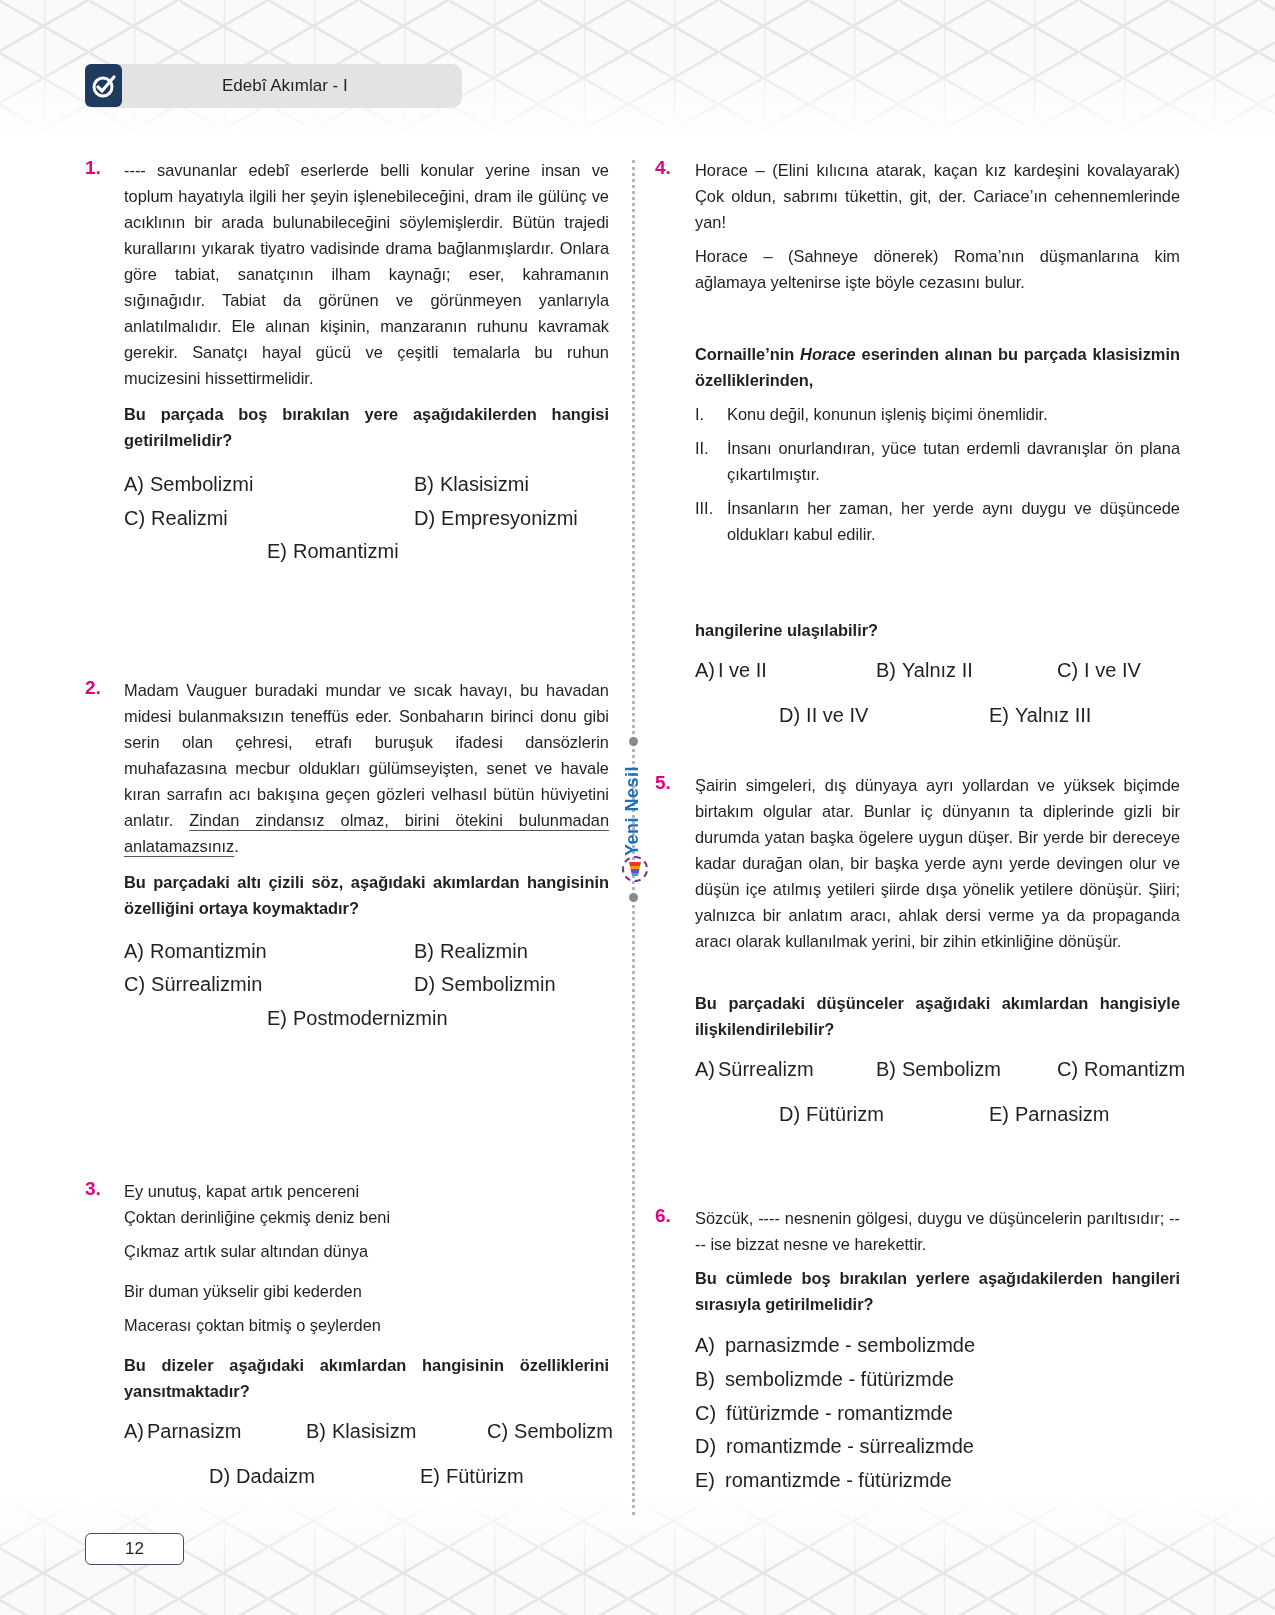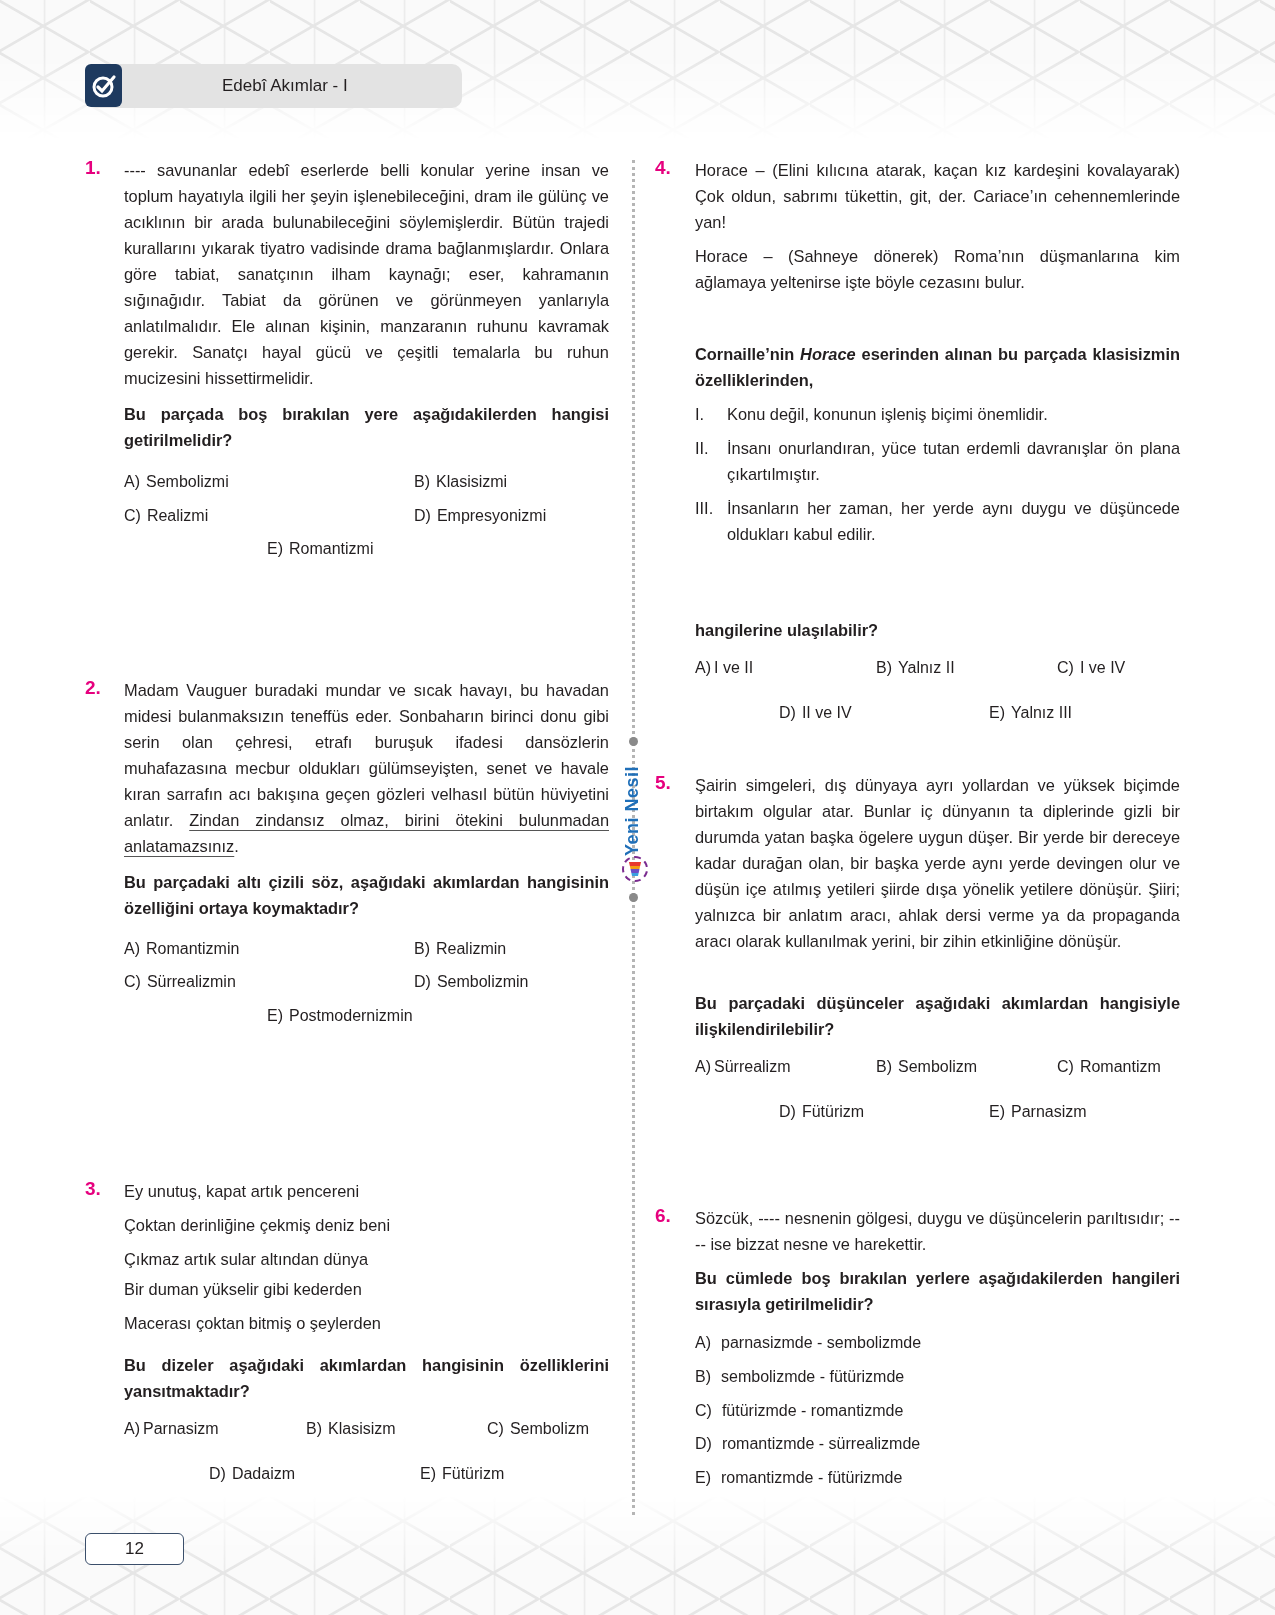--- a/index.html
+++ b/index.html
@@ -49,21 +49,21 @@
     border: 2px dashed #7a2b8f; border-radius: 50%;
     display: flex; align-items: center; justify-content: center;
   }
   .brand-badge .bars { width: 12px; height: 14px; background: linear-gradient(to bottom, #e8382d 0 30%, #f39c12 30% 50%, #6c4cc7 50% 75%, #3aa0e0 75%); clip-path: polygon(0 0, 100% 0, 75% 100%, 25% 100%); }
 
   .q { position: absolute; font-size: 16.4px; line-height: 26px; }
   .qnum { position: absolute; font-weight: bold; color: #e6007e; font-size: 19px; }
   .para { text-align: justify; }
   .para p { margin-bottom: 8px; }
   .bold { font-weight: bold; }
-  .opt { position: absolute; font-size: 16px; white-space: nowrap; }
+  .opt { position: absolute; font-size: 20px; white-space: nowrap; }
   .opt .lbl { margin-right: 6px; }
   .u { text-decoration: underline; text-underline-offset: 4px; text-decoration-color: #555; }
   .roman { display: flex; margin-bottom: 8px; }
   .roman .rn { width: 32px; flex: none; }
   .roman .rt { flex: 1; text-align: justify; }
 
   .page-box {
     position: absolute; left: 85px; top: 1533px; width: 99px; height: 32px;
     border: 1.5px solid #3b4f6b; border-radius: 6px; background: #fff;
     display: flex; align-items: center; justify-content: center; font-size: 17px;
@@ -107,23 +107,23 @@
 <div class="q para" style="left:124px; top:677px; width:485px"><span>Madam Vauguer buradaki mundar ve sıcak havayı, bu havadan midesi bulanmaksızın teneffüs eder. Sonbaharın birinci donu gibi serin olan çehresi, etrafı buruşuk ifadesi dansözlerin muhafazasına mecbur oldukları gülümseyişten, senet ve havale kıran sarrafın acı bakışına geçen gözleri velhasıl bütün hüviyetini anlatır. </span><span class="u">Zindan zindansız olmaz, birini ötekini bulunmadan anlatamazsınız</span><span>.</span></div>
 <div class="q bold para" style="left:124px; top:869px; width:485px">Bu parçadaki altı çizili söz, aşağıdaki akımlardan hangisinin özelliğini ortaya koymaktadır?</div>
 <div class="opt" style="left:124px; top:940px"><span class="lbl">A)</span><span>Romantizmin</span></div>
 <div class="opt" style="left:414px; top:940px"><span class="lbl">B)</span><span>Realizmin</span></div>
 <div class="opt" style="left:124px; top:973px"><span class="lbl">C)</span><span>Sürrealizmin</span></div>
 <div class="opt" style="left:414px; top:973px"><span class="lbl">D)</span><span>Sembolizmin</span></div>
 <div class="opt" style="left:267px; top:1007px"><span class="lbl">E)</span><span>Postmodernizmin</span></div>
 
 <div class="qnum" style="left:85px; top:1178px">3.</div>
 <div class="q" style="left:124px; top:1178px; width:485px">
-  <p style="margin-bottom:8px">Ey unutuş, kapat artık pencereni</p>
+  <p style="">Ey unutuş, kapat artık pencereni</p>
   <p style="margin-bottom:8px">Çoktan derinliğine çekmiş deniz beni</p>
-  <p style="margin-bottom:4px">Çıkmaz artık sular altından dünya</p>
+  <p style="margin-bottom:14px">Çıkmaz artık sular altından dünya</p>
   <p style="margin-bottom:8px">Bir duman yükselir gibi kederden</p>
   <p style="margin-bottom:8px">Macerası çoktan bitmiş o şeylerden</p>
 </div>
 <div class="q bold para" style="left:124px; top:1352px; width:485px">Bu dizeler aşağıdaki akımlardan hangisinin özelliklerini yansıtmaktadır?</div>
 <div class="opt" style="left:124px; top:1420px"><span class="lbl" style="margin-right:3px">A)</span><span>Parnasizm</span></div>
 <div class="opt" style="left:306px; top:1420px"><span class="lbl">B)</span><span>Klasisizm</span></div>
 <div class="opt" style="left:487px; top:1420px"><span class="lbl">C)</span><span>Sembolizm</span></div>
 <div class="opt" style="left:209px; top:1465px"><span class="lbl">D)</span><span>Dadaizm</span></div>
 <div class="opt" style="left:420px; top:1465px"><span class="lbl">E)</span><span>Fütürizm</span></div>
 

